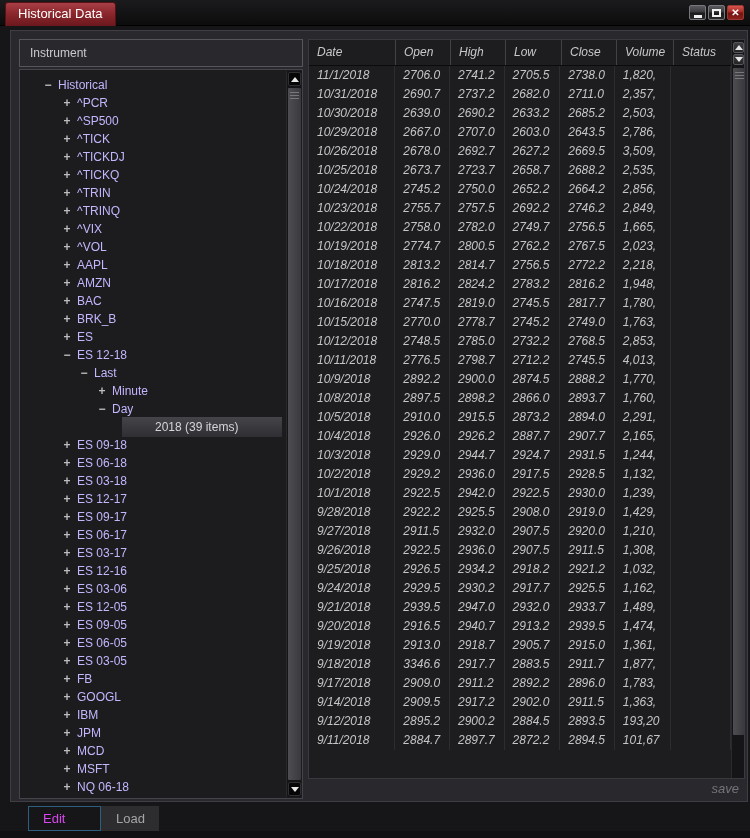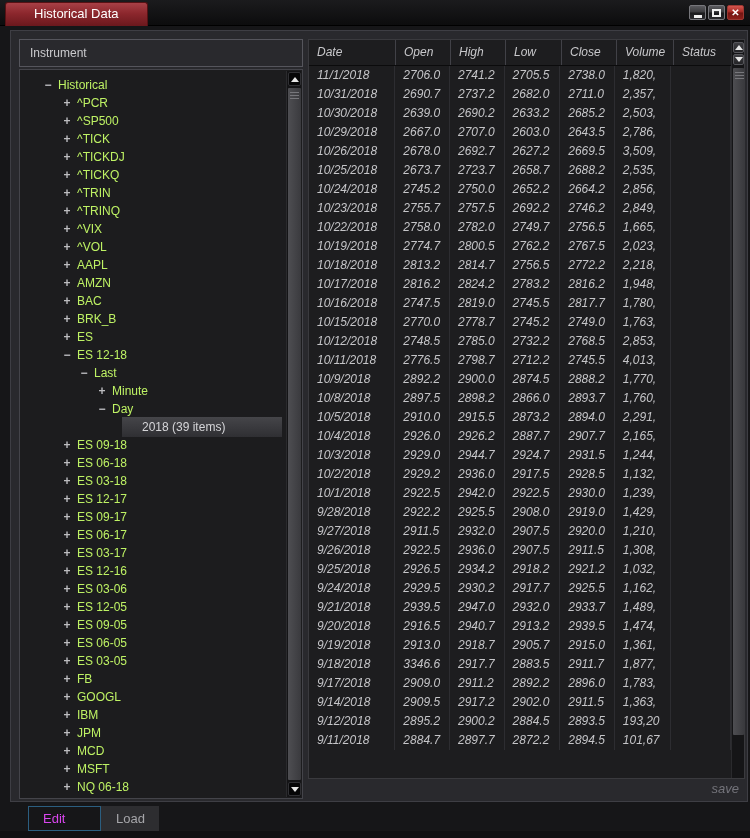--- a/index.html
+++ b/index.html
@@ -13,21 +13,21 @@
   }
 
   
   .titlebar{
     position:absolute; left:0; top:0; width:750px; height:26px;
     background:linear-gradient(180deg,#1b1b1d 0%,#0c0c0d 100%);
     border-bottom:1px solid #000;
   }
   .title-tab{
     position:absolute; left:5px; top:2px; height:24px;
-    padding:0 28px; line-height:22px;
+    padding:0 12px; line-height:22px;
     background:linear-gradient(180deg,#a84046 0%,#8c272d 45%,#6b181d 100%);
     border:1px solid #561114; border-bottom:none;
     border-radius:3px 3px 0 0;
     color:#ffffff; font-size:13px;
   }
   .win-controls{ position:absolute; right:6px; top:5px; display:flex; gap:2px; }
   .win-btn{
     width:17px; height:15px; border-radius:2px;
     display:flex; align-items:center; justify-content:center;
     border:1px solid #77777c;
@@ -54,24 +54,24 @@
     border:1px solid #55555c; color:#cbcbce;
     line-height:26px; padding-left:10px;
   }
   .tree-panel{
     position:absolute; left:8px; top:38px; width:284px; height:730px;
     background:#1c1c1e; border:1px solid #44444a; overflow:hidden;
   }
   .tree-list{ padding-top:6px; }
   .tree-row{ height:18px; display:flex; align-items:center; white-space:nowrap; cursor:default; }
   .exp{ width:12px; text-align:center; color:#bdbdc0; font-size:12px; font-weight:bold; margin-right:4px; cursor:pointer; }
-  .tree-label{ color:#bef264;text-align:center; }
+  .tree-label{ color:#c4b5fd;text-align:center; }
   .sel-box{
     flex:1; margin-right:20px; height:20px; line-height:20px;
-    padding-left:20px;
+    padding-left:33px;
     background:linear-gradient(180deg,#454549 0%,#2f2f33 100%);
     color:#d6d6d9;
   }
 
   
   .vscroll{ position:absolute; top:1px; bottom:1px; right:1px; width:15px; background:#141416; border-left:1px solid #2a2a2d; }
   .sb-btn{
     position:absolute; left:1px; width:13px; height:14px;
     background:#060607; border:1px solid #303034; border-radius:2px;
     display:flex; align-items:center; justify-content:center; cursor:pointer;

